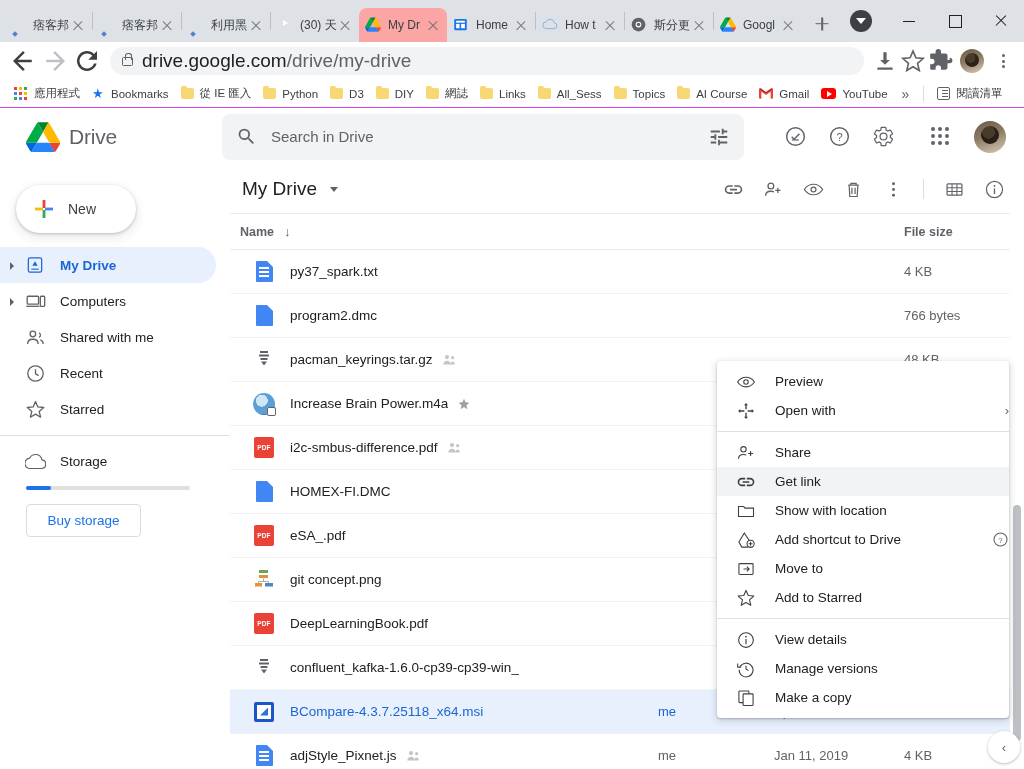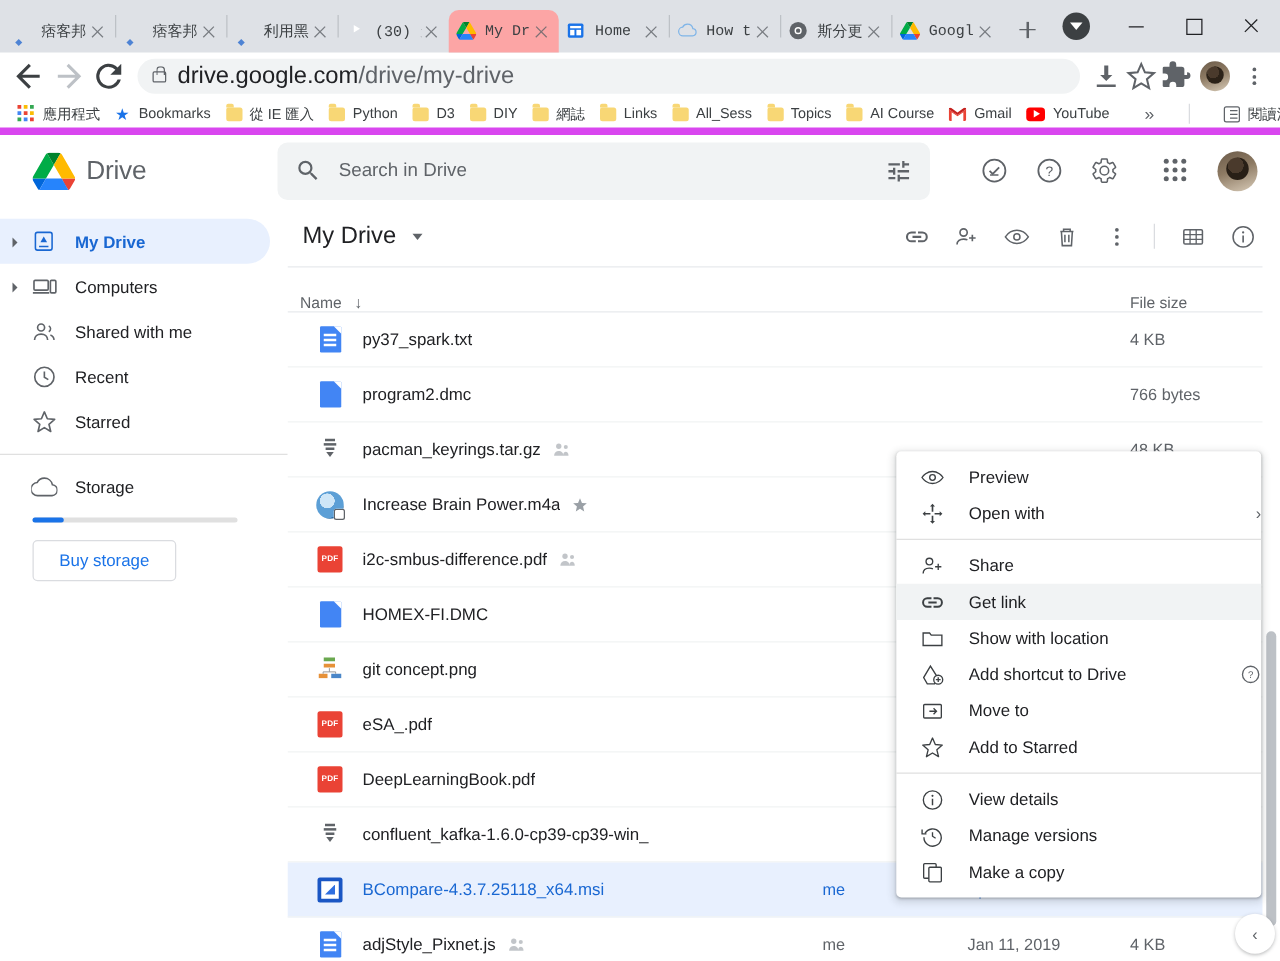--- a/index.html
+++ b/index.html
@@ -14,21 +14,21 @@
 
   
   .tabstrip {
     height: 42px; background: #dee1e6;
     display: flex; align-items: flex-end; padding-left: 4px;
     position: relative;
   }
   .tab {
     height: 34px; width: 88px; display: flex; align-items: center;
     padding: 0 6px; position: relative; font-size: 12px; color: #3c4043;
-    border-radius: 8px 8px 0 0; flex: none; font-family: Liberation Mono, monospace;
+    border-radius: 8px 8px 0 0; flex: none;
   }
   .tab.active { background: #fca5a5; }
   .tab .favicon { width: 16px; height: 16px; flex: none; margin-right: 7px; position: relative; }
   .tab .tab-title {
     flex: 1; white-space: nowrap; overflow: hidden;
     font-size: 12px; color: #3c4043; letter-spacing: 0;
   }
   .tab .tab-close {
     width: 16px; height: 16px; flex: none; position: relative; opacity: .8;
   }
@@ -96,22 +96,22 @@
     content:"";position:absolute;left:5px;top:4px;width:14px;height:14px;border-radius:50%;
     background:radial-gradient(circle at 40% 35%, #4a3a2c 0 38%, #2c2218 39% 100%);
   }
   .kebab{ width:26px;height:26px;position:relative;flex:none;}
   .kebab i{ position:absolute;left:12px;width:3.2px;height:3.2px;border-radius:50%;background:#5f6368;}
   .kebab i:nth-child(1){top:6px;} .kebab i:nth-child(2){top:11.5px;} .kebab i:nth-child(3){top:17px;}
 
   
   .bookmarks{
     height:28px; background:#fff; display:flex; align-items:center;
-    padding:0 8px; font-size:11.5px; color:#3c4043; gap:15px;
-    border-bottom:6px solid #d946ef;
+    padding:0 8px; font-size:11.5px; color:#3c4043; gap:1px;
+    border-bottom:1px solid #d946ef;
   }
   .bm{ display:flex;align-items:center;padding:3px 6px;border-radius:4px;white-space:nowrap;flex:none;}
   .bm .bm-label{ font-size:11.5px;color:#3c4043; }
   .folder-ico{
     width:13px;height:11px;background:#f8d775;border-radius:1.5px 2px 2px 2px;margin-right:6px;flex:none;position:relative;
   }
   .folder-ico::before{content:"";position:absolute;left:0;top:-2.5px;width:6px;height:3px;background:#f8d775;border-radius:1.5px 1.5px 0 0;}
   .apps-grid{ width:14px;height:14px;margin-right:6px;flex:none;position:relative;}
   .apps-grid i{position:absolute;width:3px;height:3px;}
   .star-bm{ width:13px;height:13px;margin-right:6px;flex:none;color:#1a73e8;font-size:13px;line-height:13px;}
@@ -193,22 +193,22 @@
   .mytitle{ font-size:19px;color:#202124;margin-left:2px;}
   .title-caret{
     width:0;height:0;border-left:4.5px solid transparent;border-right:4.5px solid transparent;
     border-top:5.5px solid #5f6368;margin-left:13px;
   }
   .toolbar{ margin-left:auto;display:flex;align-items:center;gap:4px;}
   .tb-btn{width:36px;height:36px;border-radius:50%;display:flex;align-items:center;justify-content:center;flex:none;}
   .tb-div{width:1px;height:20px;background:#dadce0;margin:0 8px;}
 
   .list-head{
-    height:37px;display:flex;align-items:flex-end;border-top:1px solid #e8eaed;border-bottom:1px solid #e8eaed;
-    font-size:12.5px;color:#5f6368;font-weight:400;padding-left:10px;
+    height:37px;display:flex;align-items:center;border-top:1px solid #e8eaed;border-bottom:1px solid #e8eaed;
+    font-size:12.5px;color:#5f6368;font-weight:700;padding-left:10px;
   }
   .col-name{flex:1;display:flex;align-items:center;}
   .col-owner{width:116px;flex:none;}
   .col-date{width:130px;flex:none;}
   .col-size{width:120px;flex:none;}
   .sort-arrow{margin-left:10px;font-size:13px;color:#5f6368;}
 
   .row{
     height:44px;display:flex;align-items:center;border-bottom:1px solid #f1f3f4;
     font-size:13.5px;color:#202124;padding-left:10px;
@@ -556,20 +556,31 @@
               <i style="left:14px;top:14px;background:#5f6368"></i>
             </span>
         </div>
         <div class="avatar-lg"></div>
       </div>
     </div>
 
     <div class="drive-body">
 
       <div class="sidebar">
+        <div class="new-btn">
+          <span class="plus">
+            <svg width="24" height="24" viewBox="0 0 24 24">
+              <rect x="10.6" y="3" width="2.8" height="8" fill="#ea4335"></rect>
+              <rect x="10.6" y="13" width="2.8" height="8" fill="#34a853"></rect>
+              <rect x="3" y="10.6" width="8" height="2.8" fill="#fbbc04"></rect>
+              <rect x="13" y="10.6" width="8" height="2.8" fill="#4285f4"></rect>
+            </svg>
+          </span>
+          <span class="lbl">New</span>
+        </div>
         <div id="nav-container">
             <div class="nav-item active">
               <span class="caret has"></span>
               <span class="nico" style="color:#1967d2">
                 <svg width="20" height="20" viewBox="0 0 24 24">
                   <rect x="4" y="3.5" width="16" height="17" rx="2" fill="none" stroke="currentColor" stroke-width="1.5"></rect>
                   <path d="M12 7.5l3.2 5.5H8.8z" fill="currentColor"></path>
                   <path d="M7.5 17h9" stroke="currentColor" stroke-width="1.3"></path>
                 </svg>
               </span>
@@ -785,20 +796,31 @@
             <div class="row">
               <div class="col-name">
                 <span class="fico">
                   <span class="ic-blue"></span>
                 </span>
                 <span class="fname">HOMEX-FI.DMC</span>
               </div>
               <div class="col-owner cell"></div>
               <div class="col-date cell"></div>
               <div class="col-size cell">84 bytes</div>
+            </div>
+            <div class="row">
+              <div class="col-name">
+                <span class="fico">
+                  <span class="ic-pdf">PDF</span>
+                </span>
+                <span class="fname">eSA_.pdf</span>
+              </div>
+              <div class="col-owner cell"></div>
+              <div class="col-date cell"></div>
+              <div class="col-size cell">1.3 MB</div>
             </div>
             <div class="row">
               <div class="col-name">
                 <span class="fico">
                   <span>
                     <svg width="22" height="22" viewBox="0 0 22 22">
                       <rect x="6" y="1" width="9" height="3" fill="#6aa84f"></rect>
                       <rect x="6" y="6" width="9" height="3" fill="#e69138"></rect>
                       <rect x="2" y="14" width="7" height="3.5" fill="#e69138"></rect>
                       <rect x="12" y="14" width="8" height="3.5" fill="#4a86c8"></rect>
@@ -810,31 +832,20 @@
               </div>
               <div class="col-owner cell"></div>
               <div class="col-date cell"></div>
               <div class="col-size cell">30 KB</div>
             </div>
             <div class="row">
               <div class="col-name">
                 <span class="fico">
                   <span class="ic-pdf">PDF</span>
                 </span>
-                <span class="fname">eSA_.pdf</span>
-              </div>
-              <div class="col-owner cell"></div>
-              <div class="col-date cell"></div>
-              <div class="col-size cell">1.3 MB</div>
-            </div>
-            <div class="row">
-              <div class="col-name">
-                <span class="fico">
-                  <span class="ic-pdf">PDF</span>
-                </span>
                 <span class="fname">DeepLearningBook.pdf</span>
               </div>
               <div class="col-owner cell"></div>
               <div class="col-date cell"></div>
               <div class="col-size cell">19.2 MB</div>
             </div>
             <div class="row">
               <div class="col-name">
                 <span class="fico">
                   <span>

